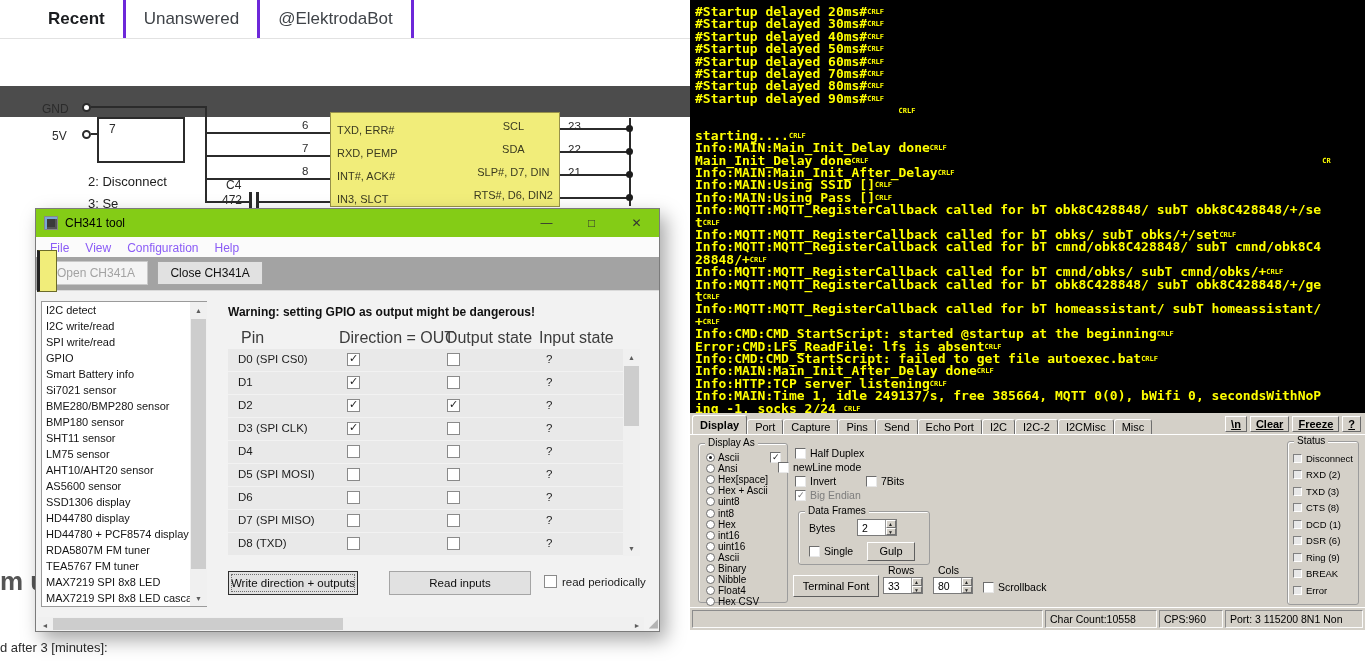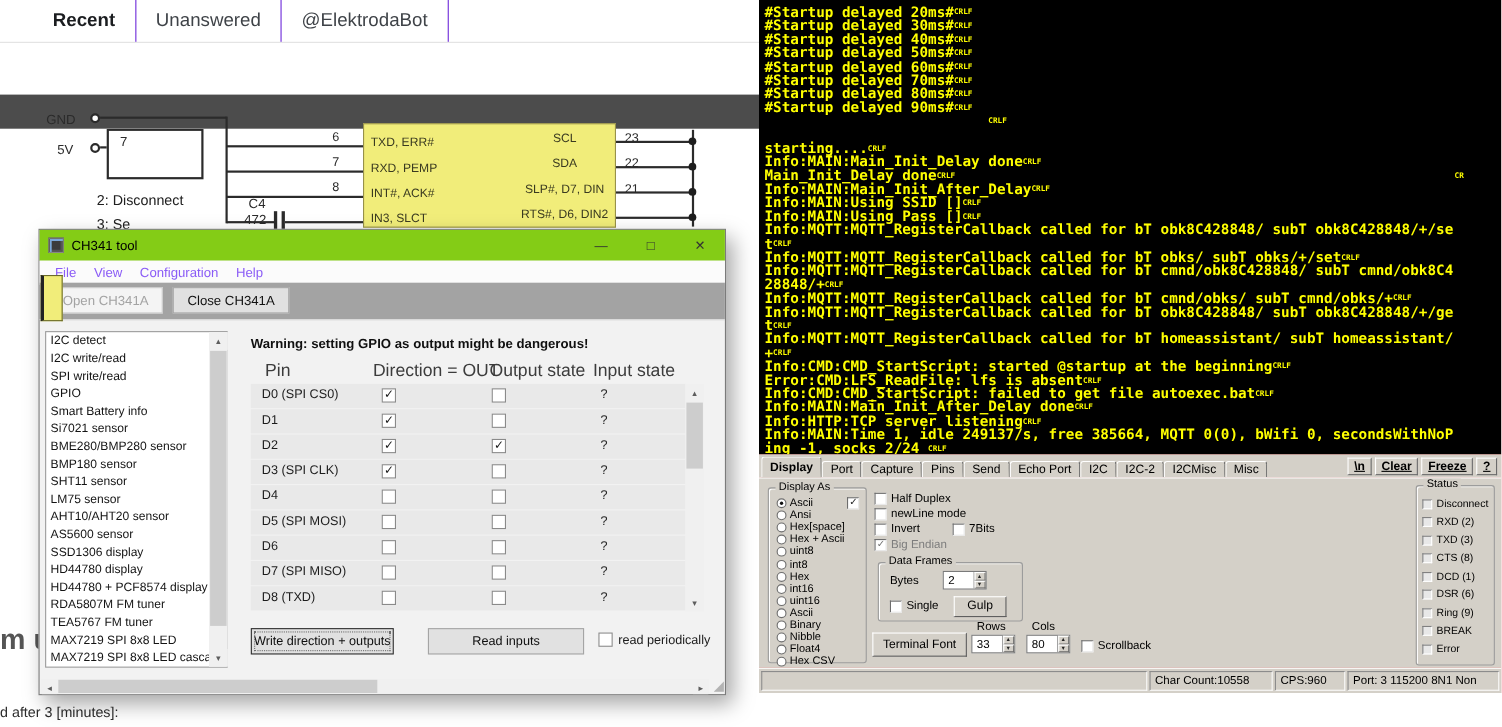--- a/index.html
+++ b/index.html
@@ -4,21 +4,21 @@
 <style>
   *{margin:0;padding:0;box-sizing:border-box}
   html,body{width:1365px;height:661px;overflow:hidden;background:#fff;
     font-family:"Liberation Sans",sans-serif}
   .stage{position:relative;width:1365px;height:661px;background:#fff;overflow:hidden}
 
   
   .forum-tabs{position:absolute;left:0;top:0;width:690px;height:39px;background:#fff;
     border-bottom:1px solid #e2e2e2;display:flex;align-items:stretch;padding-left:30px}
   .ftab{padding:0 18px;display:flex;align-items:center;font-size:17px;color:#3f4348;
-    border-right:1px solid #6d28d9;cursor:pointer;white-space:nowrap}
+    border-right:3px solid #6d28d9;cursor:pointer;white-space:nowrap}
   .ftab.active{font-weight:bold;color:#1b1d20}
 
   .dark-band{position:absolute;left:0;top:86px;width:690px;height:31px;background:#4c4c4c}
 
   
   .schematic{position:absolute;left:0;top:100px;width:690px;height:130px;font-family:"Liberation Sans",sans-serif}
   .sch-txt{position:absolute;font-size:12px;color:#2b2b2b;white-space:nowrap}
   .sch-big{position:absolute;font-size:13px;color:#202020;white-space:nowrap}
   .pad{position:absolute;width:9px;height:9px;border:2px solid #2b2b2b;border-radius:50%;background:#fff}
   .wire{position:absolute;background:#2b2b2b}
@@ -73,21 +73,21 @@
   .cb.cb-out{position:absolute;left:219px;top:4px}
   .cb.small{width:11px;height:11px;border-color:#6d6d6d #e8e8e8 #e8e8e8 #6d6d6d}
   .cb.small.checked::before{font-size:9px;top:-1px;left:1px}
   .dbtn{position:absolute;height:24px;font-size:11.5px;font-family:"Liberation Sans",sans-serif;
     background:#e1e1e1;border:1px solid #a5a5a5;color:#0e0e0e}
   .dbtn.focused{border:1px solid #2f2f2f;outline:1px dotted #6e6e6e;outline-offset:-4px}
   .dlg-cb-row{position:absolute;left:508px;top:366px;display:flex;gap:5px;align-items:center;font-size:11.5px;color:#1b1b1b}
   .grip{position:absolute;right:1px;bottom:1px;font-size:12px;color:#b3b3b3}
 
   
-  .rt{position:absolute;left:690px;top:0;width:675px;height:630px;background:#b91c1c}
+  .rt{position:absolute;left:690px;top:0;width:675px;height:630px;background:#0f172a}
   .rt-term{position:absolute;left:0;top:0;width:675px;height:413px;background:#000;
     padding:4px 0 0 5px;overflow:hidden}
   .tline{height:12.4px;line-height:12.4px;white-space:pre;font:bold 13px "DejaVu Sans Mono",monospace;color:#ffff00}
   .ctl{font-size:7px;font-weight:bold;letter-spacing:0;display:inline-block;transform:translateY(-2px)}
   .rt-tabbar{position:absolute;left:0;top:413px;width:675px;height:21px;background:#d4d0c8;display:flex;padding:0 4px 0 2px}
   .tabs{display:flex;align-items:flex-end}
   .rtab{position:relative;background:#d4d0c8;border:1px solid;border-color:#fff #6e6e6e #6e6e6e #fff;border-bottom:none;
     border-radius:3px 3px 0 0;padding:0 7px;font-size:11px;color:#000;height:15px;line-height:15px;cursor:pointer;white-space:nowrap}
   .rtab.active{height:19px;line-height:18px;z-index:2;font-weight:bold}
   .topbtns{margin-left:auto;display:flex;gap:3px;align-items:center}
@@ -395,21 +395,21 @@
             <div class="st-row">
               <span class="led"></span>
               <span class="st-lbl">Error</span>
             </div>
           </div>
       </div>
     <div class="rcb" style="left: 105px; top: 12px;">
           <span class="cb small"></span>
           <span class="rcb-lbl">Half Duplex</span>
         </div>
-        <div class="rcb" style="left: 105px; top: 26px;">
+        <div class="rcb" style="left: 88px; top: 26px;">
           <span class="cb small"></span>
           <span class="rcb-lbl">newLine mode</span>
         </div>
         <div class="rcb" style="left: 105px; top: 40px;">
           <span class="cb small"></span>
           <span class="rcb-lbl">Invert</span>
         </div>
         <div class="rcb" style="left: 176px; top: 40px;">
           <span class="cb small"></span>
           <span class="rcb-lbl">7Bits</span>

